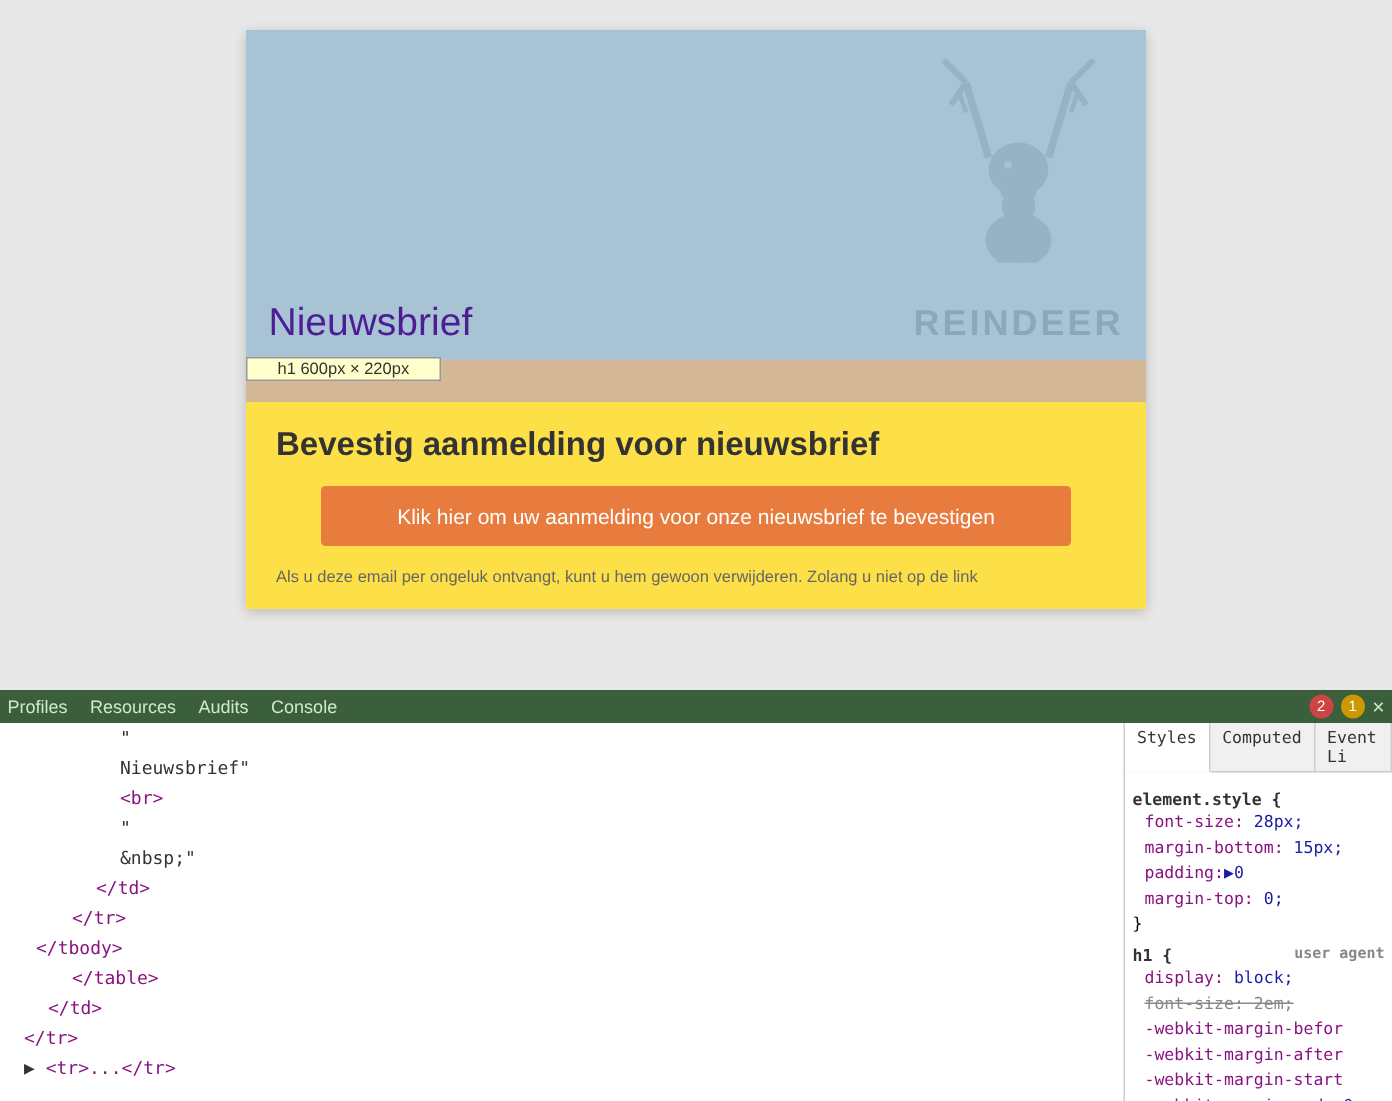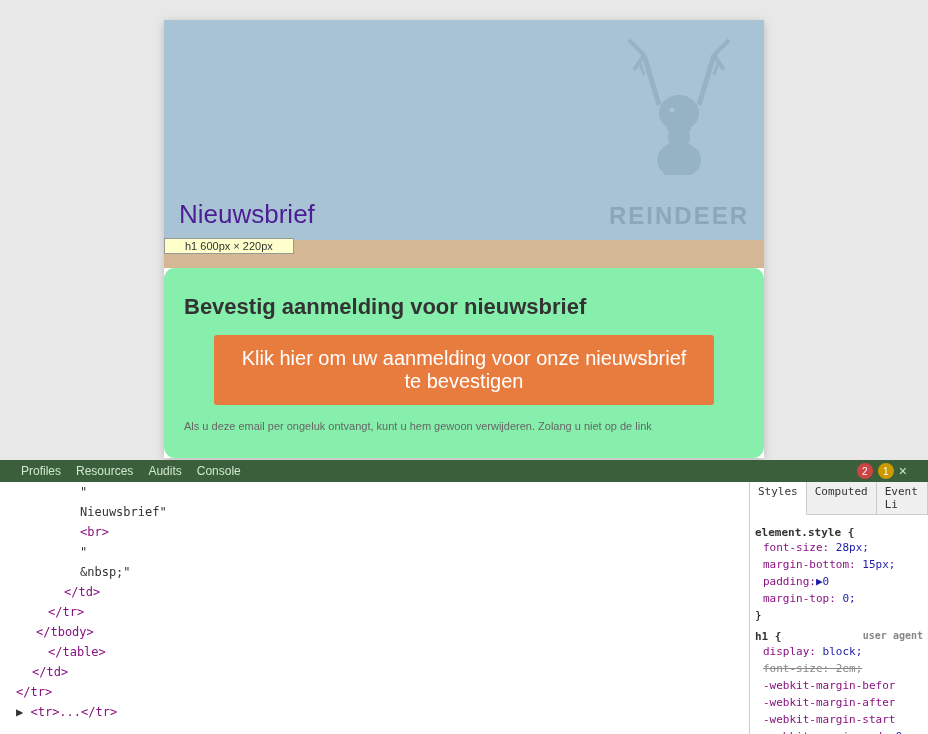--- a/index.html
+++ b/index.html
@@ -74,59 +74,58 @@
       background: #ffffcc;
       border: 1px solid #999;
       font-size: 11px;
       color: #333;
       padding: 1px 20px;
       white-space: nowrap;
       z-index: 10;
     }
 
     #email-body {
-      background: #86efac;
-      padding: 26px 20px;
-      border-radius: 11px;
+      background: #fde047;
+      padding: 15px 20px;
     }
 
     #email-body h1 {
       font-size: 22px;
       font-weight: bold;
       color: #333;
       margin-bottom: 15px;
     }
 
     #confirm-button {
       display: block;
       background: #e87c3e;
       color: white;
       text-align: center;
       padding: 12px 20px;
       width: 500px;
       margin: 0 auto 15px auto;
-      font-size: 20px;
+      font-size: 14px;
       border-radius: 3px;
       cursor: pointer;
     }
 
     #email-footer-text {
       font-size: 11px;
       color: #666;
       margin-top: 10px;
     }
 
     
     #devtools-bar {
       width: 928px;
       height: 22px;
       background: #3a5f3a;
       display: flex;
       align-items: center;
-      padding: 0 21px;
+      padding: 0 5px;
       gap: 15px;
     }
 
     .devtools-tab {
       color: #d0e8d0;
       font-size: 12px;
       cursor: pointer;
     }
 
     #devtools-right-icons {
@@ -328,21 +327,21 @@
 <div id="devtools-content">
 
   <div id="html-panel">
     <div class="html-line" style="padding-left:80px;"><span class="text-content">"</span></div>
     <div class="html-line" style="padding-left:80px;"><span class="text-content">Nieuwsbrief"</span></div>
     <div class="html-line" style="padding-left:80px;"><span class="tag">&lt;br&gt;</span></div>
     <div class="html-line" style="padding-left:80px;"><span class="text-content">"</span></div>
     <div class="html-line" style="padding-left:80px;"><span class="text-content">&amp;nbsp;"</span></div>
     <div class="html-line" style="padding-left:64px;"><span class="tag">&lt;/td&gt;</span></div>
     <div class="html-line" style="padding-left:48px;"><span class="tag">&lt;/tr&gt;</span></div>
-    <div class="html-line" style="padding-left:36px;"><span class="tag">&lt;/tbody&gt;</span></div>
+    <div class="html-line" style="padding-left:24px;"><span class="tag">&lt;/tbody&gt;</span></div>
     <div class="html-line" style="padding-left:48px;"><span class="tag">&lt;/table&gt;</span></div>
     <div class="html-line" style="padding-left:32px;"><span class="tag">&lt;/td&gt;</span></div>
     <div class="html-line" style="padding-left:16px;"><span class="tag">&lt;/tr&gt;</span></div>
     <div class="html-line" style="padding-left:16px;"><span class="arrow">▶ </span><span class="tag">&lt;tr&gt;...&lt;/tr&gt;</span></div>
 
   </div>
 
   <div id="styles-panel">
     <div id="styles-tabs">
       <div class="styles-tab active">Styles</div>

